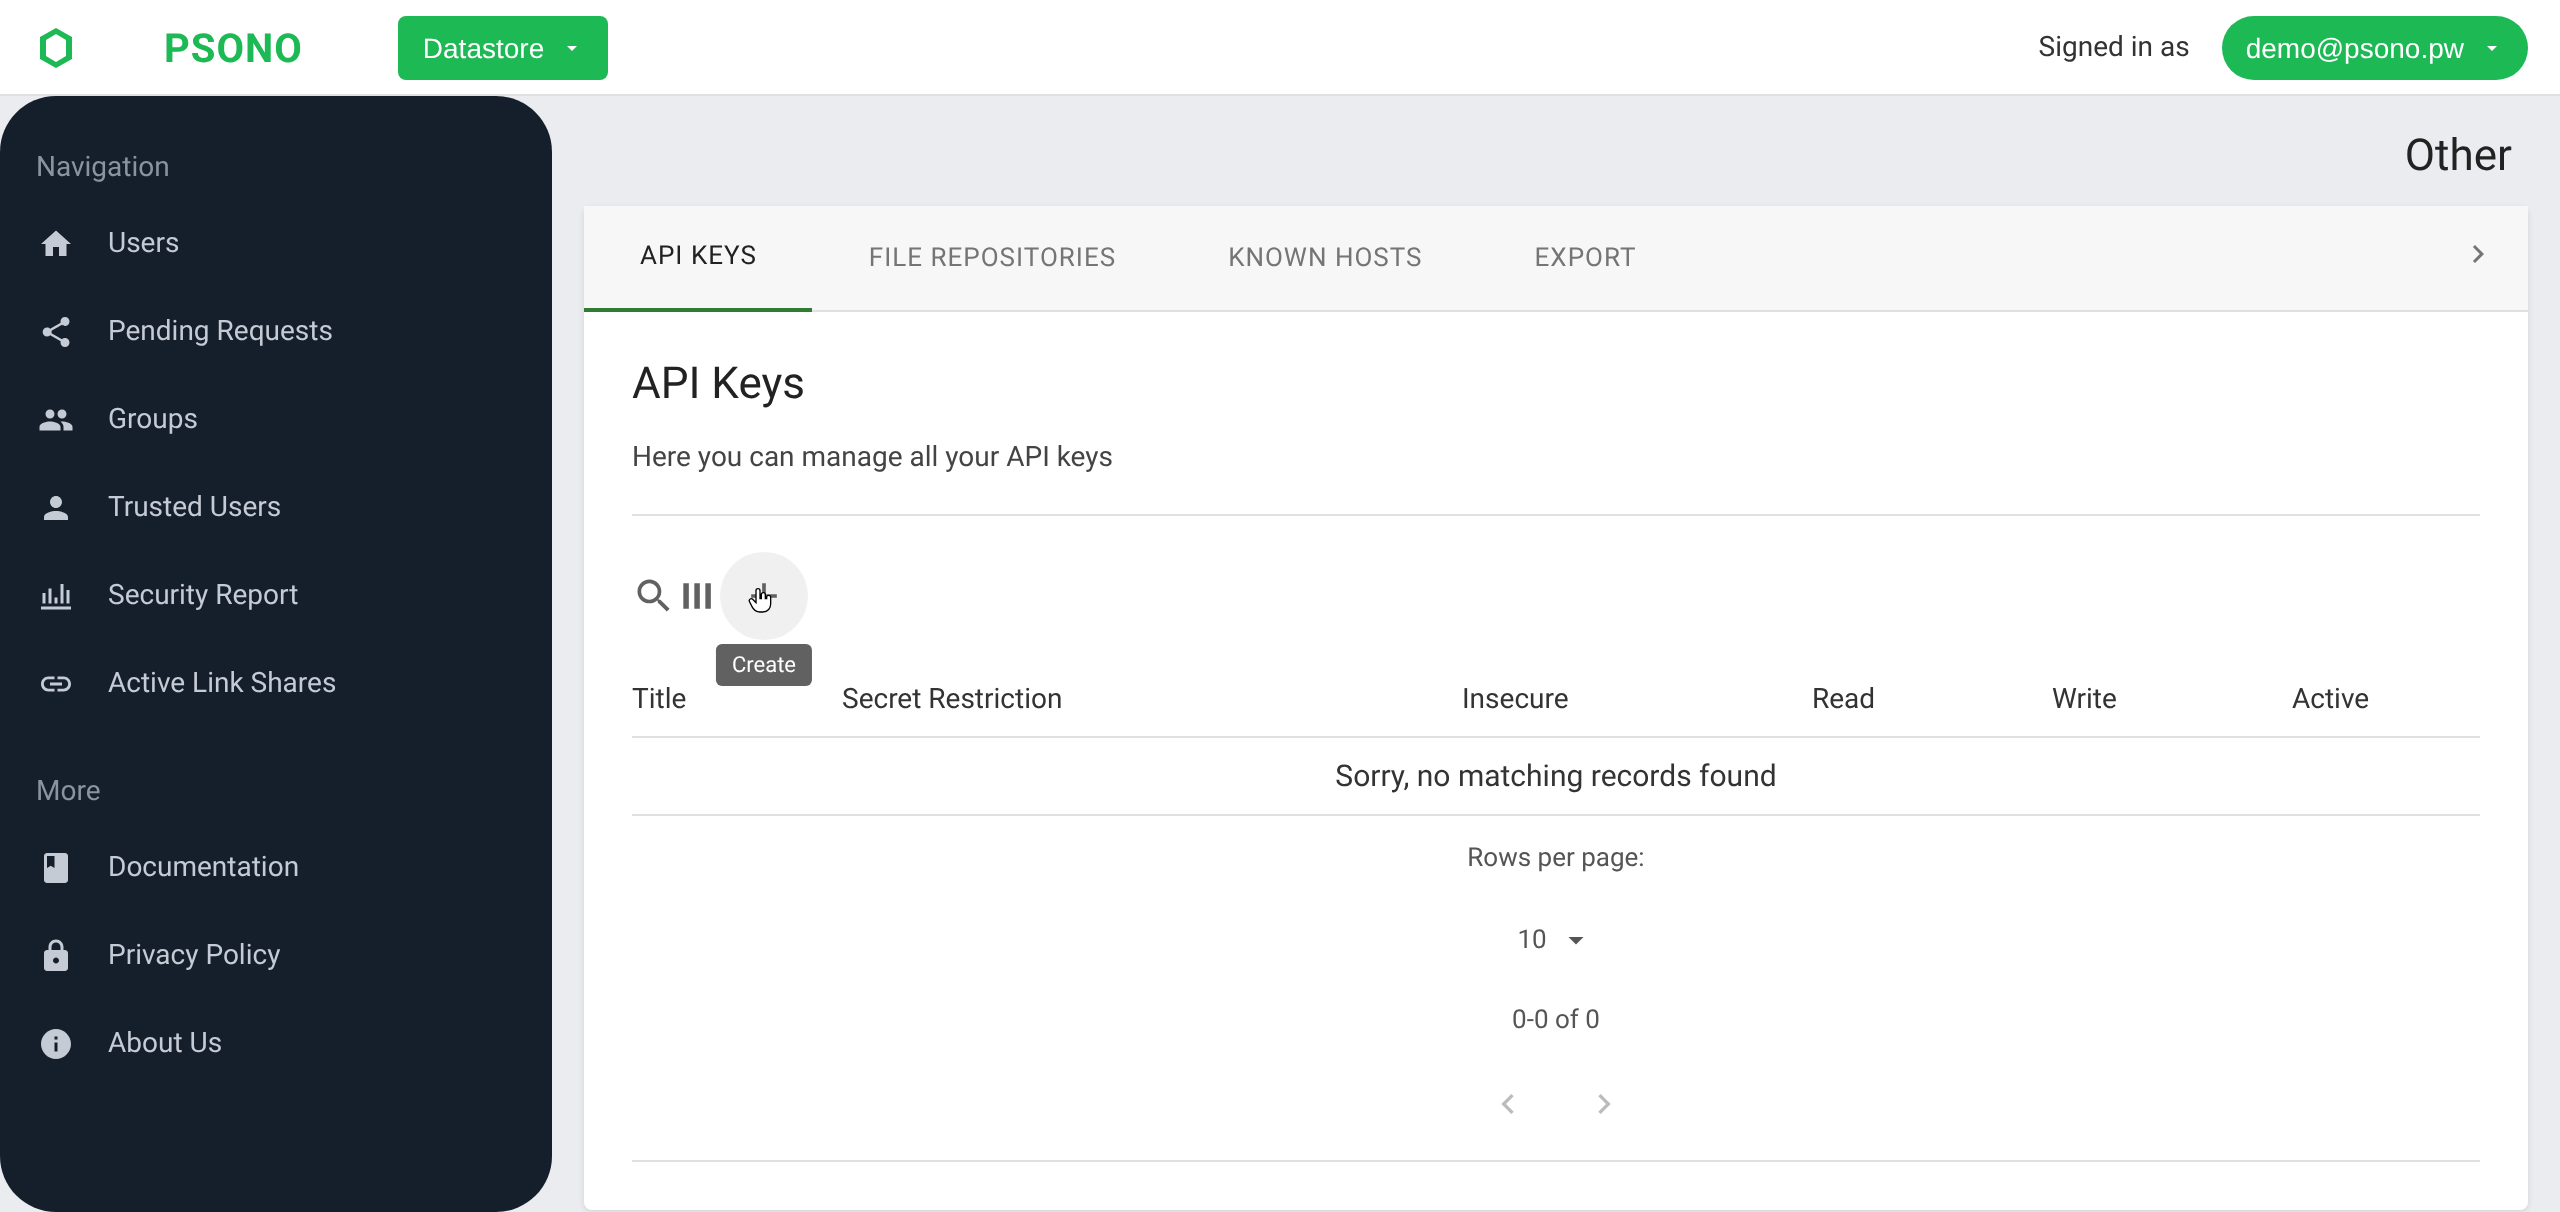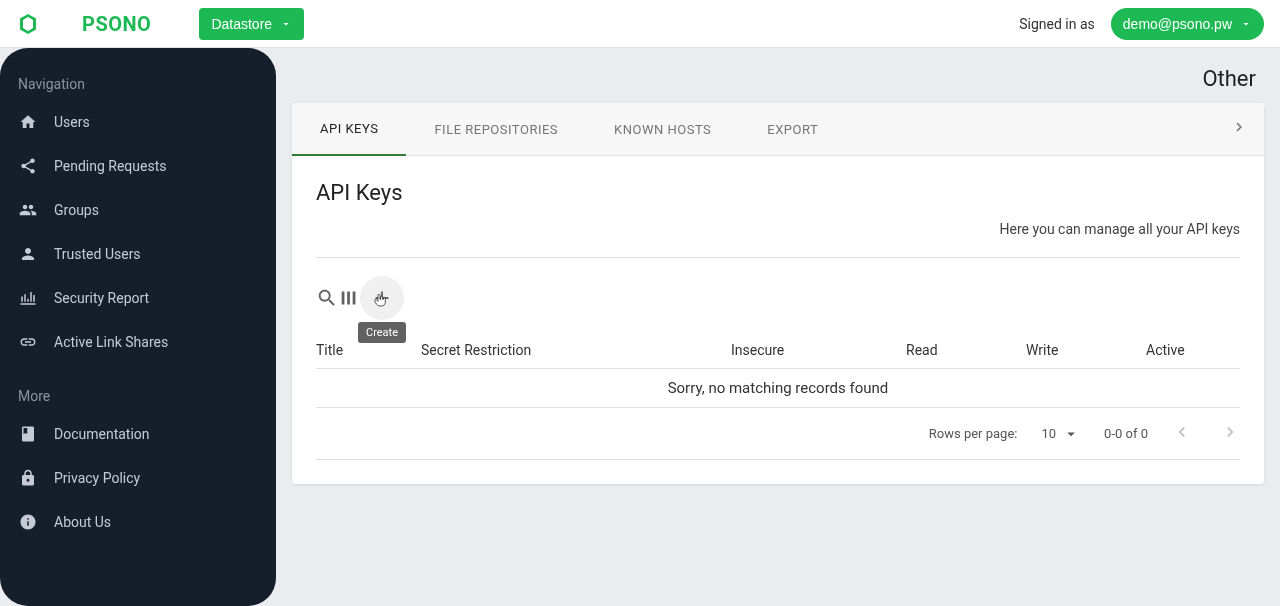--- a/index.html
+++ b/index.html
@@ -27,39 +27,39 @@
     
     .card { background: #fff; margin: 0 16px 16px 16px; border-radius: 4px; box-shadow: 0 1px 3px rgba(0,0,0,0.1); }
     
     .tabs { display: flex; align-items: center; border-bottom: 1px solid #e0e0e0; background: #f7f7f7; position: relative; }
     .tab { padding: 18px 28px; font-size: 13px; color: #757575; cursor: pointer; letter-spacing: 0.5px; text-transform: uppercase; }
     .tab.active { color: #222; border-bottom: 2px solid #2e7d32; margin-bottom: -1px; }
     .tabs-chevron { margin-left: auto; padding: 0 16px; color: #757575; cursor: pointer; }
     
     .content { padding: 24px; }
     .section-title { font-size: 22px; color: #222; font-weight: 400; margin-bottom: 16px; }
-    .section-desc { font-size: 14px; color: #444; padding-bottom: 20px; border-bottom: 1px solid #e0e0e0; text-align: right; }
+    .section-desc { font-size: 14px; color: #444; padding-bottom: 20px; border-bottom: 1px solid #e0e0e0; }
     
     .table-toolbar { display: flex; justify-content: flex-start; align-items: center; padding: 18px 0 12px; position: relative; }
     .toolbar-icon { width: 22px; height: 22px; color: #616161; cursor: pointer; display: flex; align-items: center; justify-content: center; }
     .add-btn { width: 44px; height: 44px; border-radius: 50%; background: #f0f0f0; display: flex; align-items: center; justify-content: center; cursor: pointer; position: relative; }
     .tooltip { position: absolute; top: 46px; left: 50%; transform: translateX(-50%); background: #616161; color: #fff; font-size: 11px; padding: 4px 8px; border-radius: 3px; white-space: nowrap; }
     
     .table { width: 100%; }
     .table-head { display: flex; padding: 10px 0; border-bottom: 1px solid #e0e0e0; font-size: 14px; color: #333; }
     .th-title { flex: 0 0 105px; }
     .th-secret { flex: 0 0 310px; }
     .th-insecure { flex: 0 0 175px; }
     .th-read { flex: 0 0 120px; }
     .th-write { flex: 0 0 120px; }
     .th-active { flex: 1; }
     
     .empty-row { text-align: center; padding: 10px 0; font-size: 15px; color: #333; border-bottom: 1px solid #e0e0e0; }
     
-    .pagination { display: flex; align-items: center; justify-content: flex-end; gap: 24px; padding: 14px 0; border-bottom: 1px solid #e0e0e0; font-size: 13px; color: #555; }
+    .pagination { display: flex; align-items: center; justify-content: flex-end; gap: 24px; padding: 14px 0; border-bottom: 1px solid #e0e0e0; font-size: 13px; color: #555; flex-direction: column; }
     .rows-select { display: flex; align-items: center; gap: 6px; cursor: pointer; }
     .page-nav { display: flex; gap: 28px; color: #bbb; }
     .page-nav-btn { cursor: pointer; }
     
     .cursor-hand { position: absolute; width: 16px; height: 20px; pointer-events: none; }
   </style>
 </head>
 <body>
 
 <div class="header">

